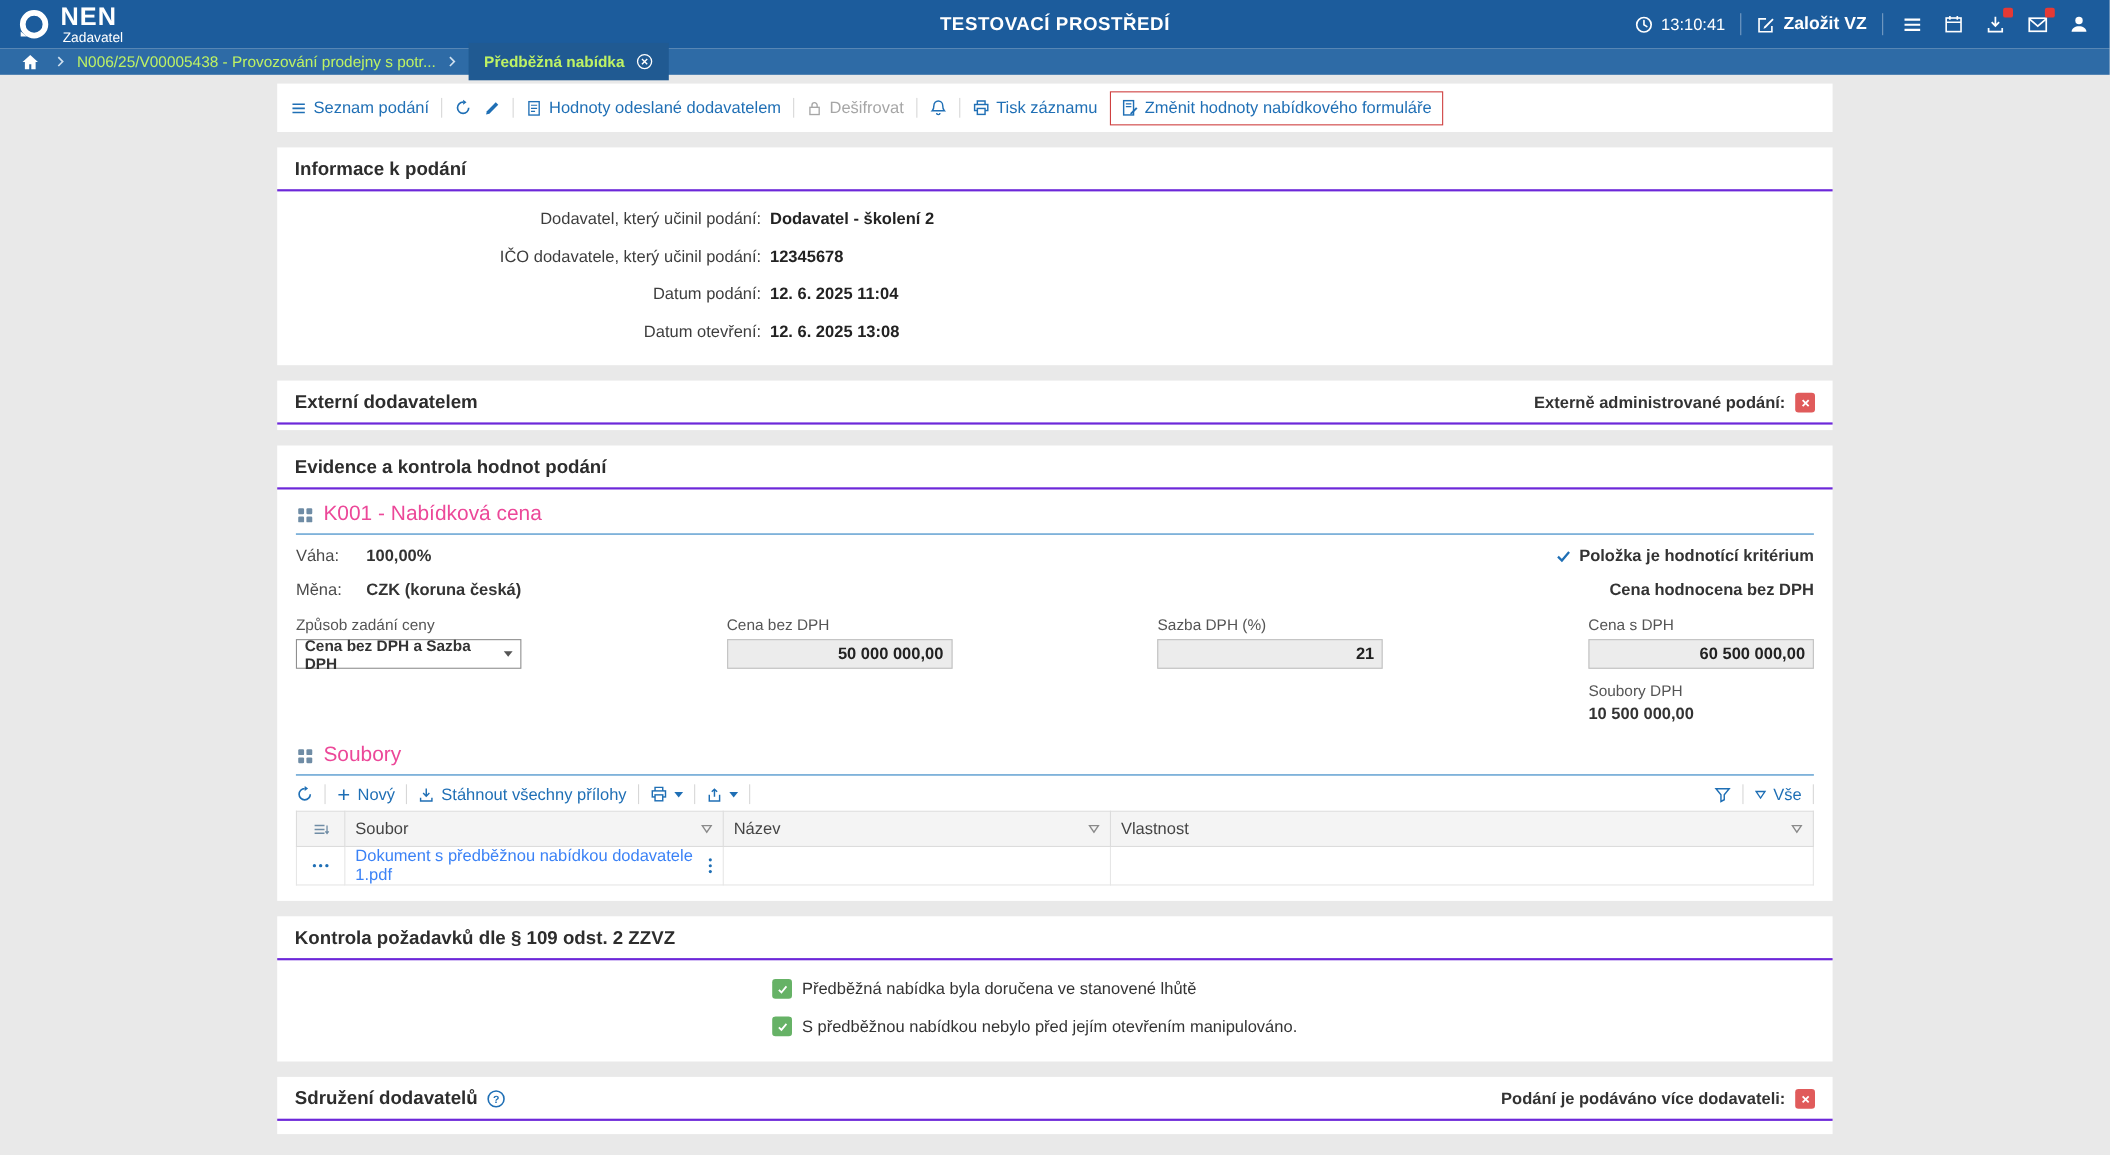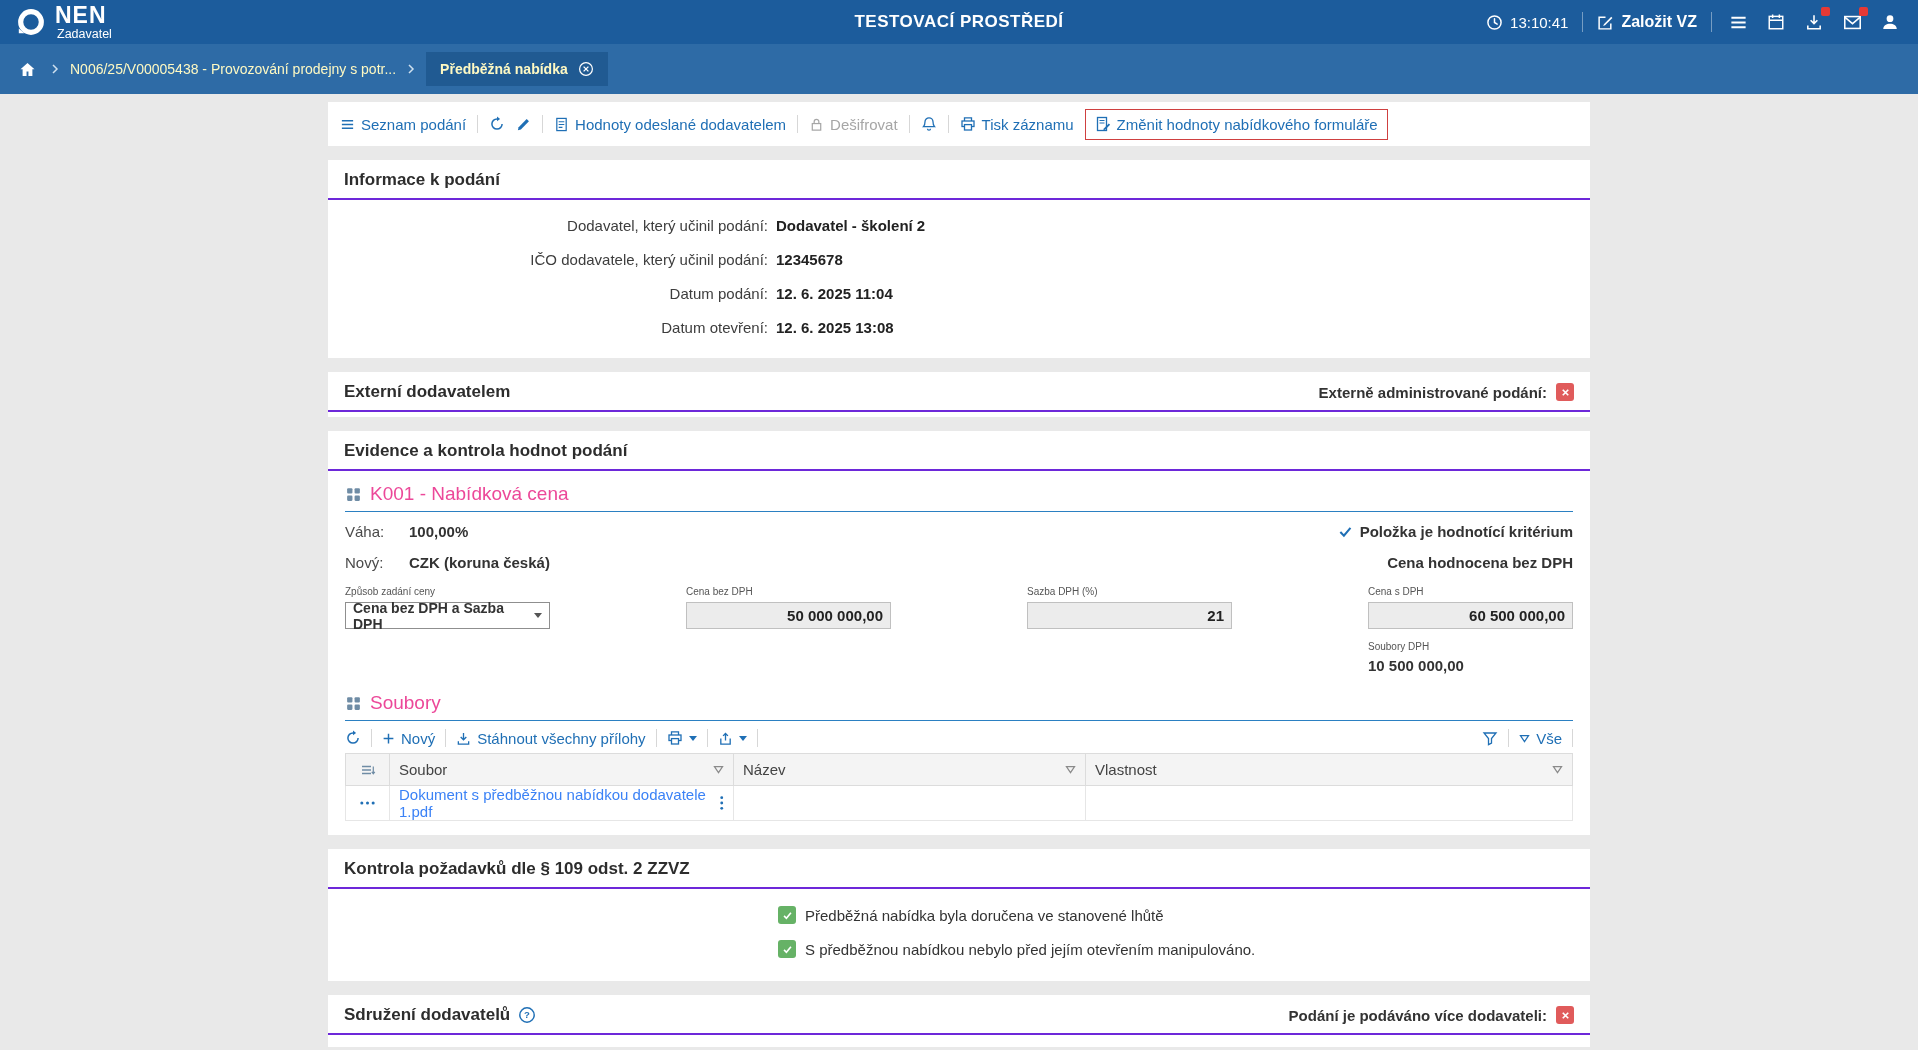--- a/index.html
+++ b/index.html
@@ -16,27 +16,27 @@
   .logo-sub{display:block;font-size:12.5px;margin:1px 0 0 2px}
   .tb-center{flex:0 0 auto;font-size:17px;font-weight:bold;letter-spacing:.5px}
   .tb-right{flex:1;display:flex;align-items:center;justify-content:flex-end;gap:14px}
   .tb-item{display:flex;align-items:center;gap:7px;font-size:15px;cursor:pointer}
   .tb-item.bold{font-weight:bold;font-size:16px}
   .tb-sep{width:1px;height:20px;background:rgba(255,255,255,.4)}
   .icon-btn{position:relative;width:24px;height:24px;display:flex;align-items:center;justify-content:center;cursor:pointer}
   .badge{position:absolute;top:-3px;right:-4px;width:9px;height:9px;background:#e53935;border-radius:2px}
 
   
-  .crumbbar{height:50px;background:#2e6ba6;color:#fef9c3;display:flex;align-items:center;gap:11px;padding-left:14px;font-size:14px}
+  .crumbbar{height:24px;background:#2e6ba6;color:#bef264;display:flex;align-items:center;gap:11px;padding-left:14px;font-size:14px}
   .crumb-home{width:26px;display:flex;justify-content:center;cursor:pointer}
   .crumb-item{cursor:pointer}
   .crumb-tab{height:34px;display:flex;align-items:center;gap:10px;padding:0 14px;background:#205a92;font-weight:bold;cursor:pointer}
 
   
-  .page{width:1262px;margin:8px auto 0}
+  .page{width:1414px;margin:8px auto 0}
   .panel{background:#fff;margin-bottom:14px}
   .panel-header{display:flex;align-items:center;justify-content:space-between;padding:10px 16px 8px;border-bottom:2px solid #6d28d9}
   .panel-title{font-size:17px;font-weight:bold;color:#2d2d2d;display:flex;align-items:center;gap:8px}
   .header-right{display:flex;align-items:center;gap:9px;font-weight:bold;font-size:15px}
 
   
   .toolbar{display:flex;align-items:center;height:44px;padding:0 12px;gap:11px;color:#1f6fb5}
   .tool-item{display:flex;align-items:center;gap:6px;font-size:15px;cursor:pointer;white-space:nowrap}
   .tool-item.disabled{color:#a6a6a6}
   .tool-item.highlight{border:1px solid #cf4040;padding:6px 9px}
@@ -56,21 +56,21 @@
   
   .ev-body{padding:0 17px 14px}
   .sub-title{display:flex;align-items:center;gap:8px;color:#ec4899;font-size:19px;margin-top:12px;padding-bottom:6px;border-bottom:1px solid #2b80c2}
   .kv-row{display:flex;align-items:center;margin-top:7px;height:24px}
   .kv-label{width:64px;color:#4a4a4a}
   .kv-value{font-weight:bold}
   .kv-right{margin-left:auto;display:flex;align-items:center;gap:7px;font-weight:bold}
   .bluecheck{color:#1f6fb5}
   .form-row{display:flex;justify-content:space-between;margin-top:12px}
   .field{width:205px}
-  .field-label{font-size:10px;color:#555;margin-bottom:5px}
+  .field-label{font-size:14px;color:#555;margin-bottom:5px}
   .selectbox{height:27px;border:1px solid #8f8f8f;background:#fff;display:flex;align-items:center;justify-content:space-between;padding:0 7px;font-weight:bold;font-size:14px;cursor:pointer}
   .sel-arrow{width:0;height:0;border-left:4px solid transparent;border-right:4px solid transparent;border-top:5px solid #555}
   input.num{width:205px;height:27px;border:1px solid #c0c0c0;background:#ececec;text-align:right;font-weight:bold;font-size:15px;padding:0 7px;font-family:Liberation Sans, sans-serif;color:#222}
   .hodnota-row{display:flex;justify-content:flex-end;margin-top:12px}
   .hodnota-val{font-weight:bold;margin-top:5px;font-size:15px}
 
   
   .files-block{margin-top:18px}
   .sub-toolbar{display:flex;align-items:center;gap:10px;margin-top:8px;color:#1f6fb5}
   .sub-toolbar .right{margin-left:auto;display:flex;align-items:center;gap:10px}
@@ -302,21 +302,21 @@
         <span class="kv-label">Váha:</span>
         <span class="kv-value">100,00%</span>
         <span class="kv-right">
           <svg class="bluecheck" width="15" height="15" viewBox="0 0 16 16">
               <path d="M2.5 8.6l3.8 3.8 7-8.3" fill="none" stroke="#1f6fb5" stroke-width="2.2"></path>
             </svg>
           <span>Položka je hodnotící kritérium</span>
         </span>
       </div>
       <div class="kv-row">
-        <span class="kv-label">Nový:</span>
+        <span class="kv-label">Měna:</span>
         <span class="kv-value">CZK (koruna česká)</span>
         <span class="kv-right">
           <span>Cena hodnocena bez DPH</span>
         </span>
       </div>
 
       <div class="form-row">
         <div class="field">
           <div class="field-label">Způsob zadání ceny</div>
           <div class="selectbox">

